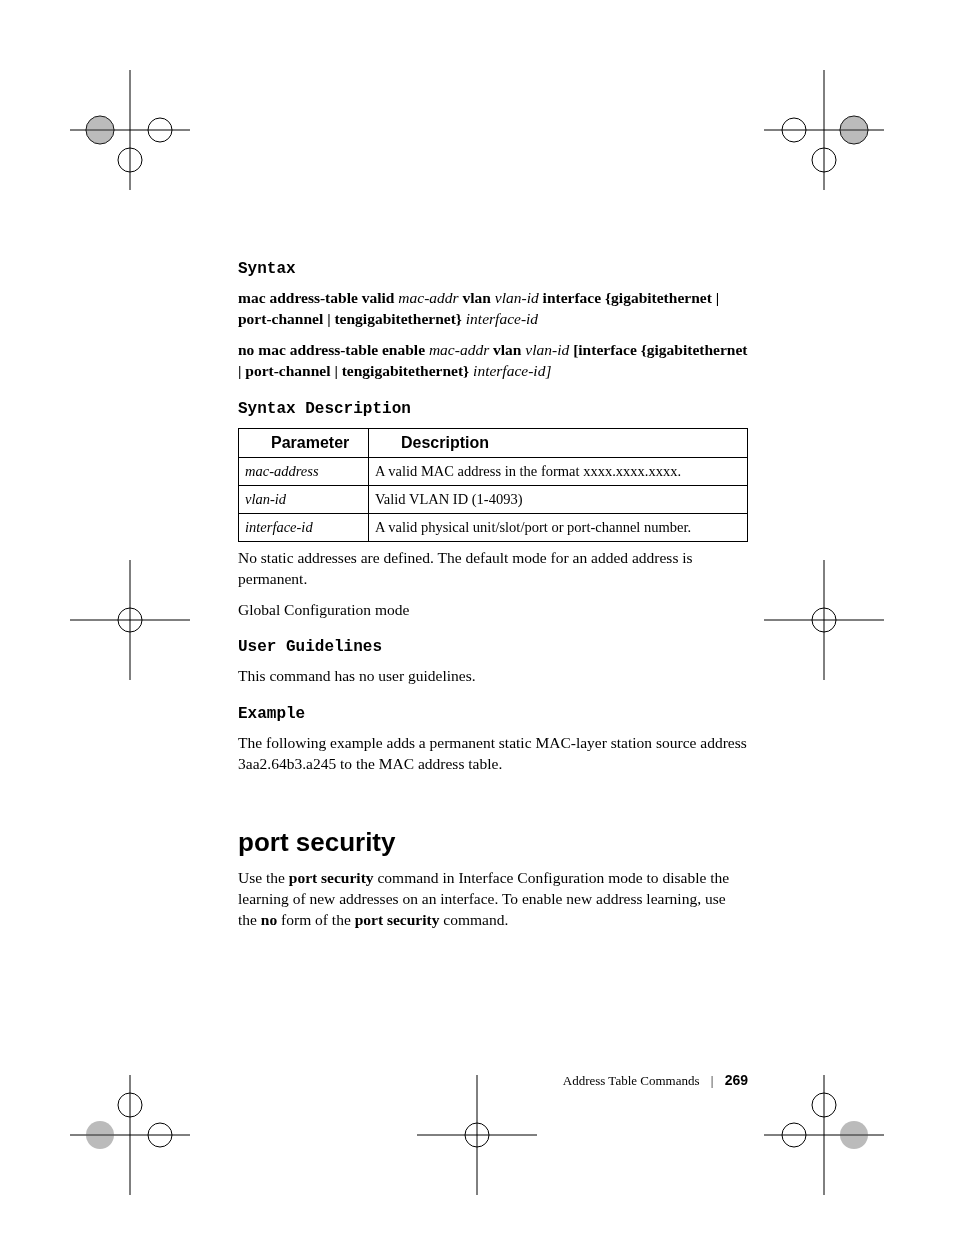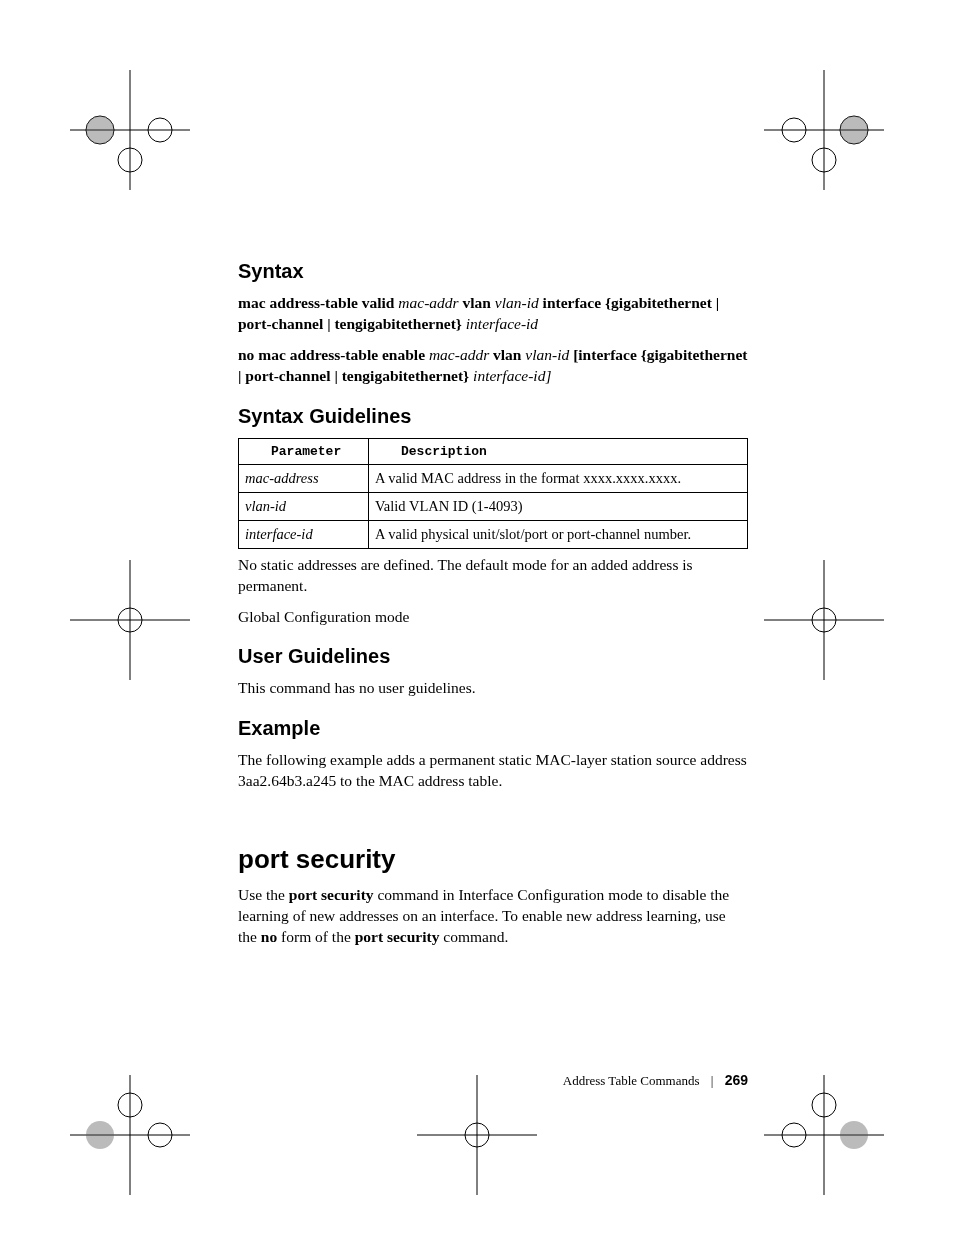--- a/index.html
+++ b/index.html
@@ -11,23 +11,23 @@
       font-family: Georgia, 'Times New Roman', serif;
       color: #000;
     }
     .content {
       position: absolute;
       left: 238px;
       top: 260px;
       width: 510px;
     }
     .heading {
-      font-family: Liberation Sans, sans-serif;
+      font-family: Liberation Mono, monospace;
       font-weight: bold;
-      font-size: 20px;
+      font-size: 16px;
       margin-bottom: 10px;
       margin-top: 18px;
     }
     .heading:first-child { margin-top: 0; }
     .body-text {
       font-size: 15.5px;
       line-height: 1.35;
       margin-bottom: 10px;
     }
     .cmd-bold { font-weight: bold; }
@@ -39,23 +39,23 @@
       margin-top: 6px;
     }
     table.param th, table.param td {
       border: 1px solid #000;
       padding: 5px 6px;
       text-align: left;
       vertical-align: top;
       font-size: 14.5px;
     }
     table.param th {
-      font-family: Liberation Mono, monospace;
+      font-family: Liberation Sans, sans-serif;
       font-weight: bold;
-      font-size: 13px;
+      font-size: 16px;
       padding-left: 32px;
     }
     table.param td:first-child { font-style: italic; width: 130px; }
     .section-title {
       font-family: Arial, Helvetica, sans-serif;
       font-weight: bold;
       font-size: 26px;
       margin-top: 52px;
       margin-bottom: 10px;
     }
@@ -91,21 +91,21 @@
 <div class="content">
 
   <div class="heading">Syntax</div>
   <p class="body-text">
     <span class="cmd-bold">mac address-table valid </span><span class="cmd-italic">mac-addr</span><span class="cmd-bold"> vlan </span><span class="cmd-italic">vlan-id</span><span class="cmd-bold"> interface {gigabitethernet | port-channel | tengigabitethernet} </span><span class="cmd-italic">interface-id</span>
   </p>
   <p class="body-text">
     <span class="cmd-bold">no mac address-table enable </span><span class="cmd-italic">mac-addr</span><span class="cmd-bold"> vlan </span><span class="cmd-italic">vlan-id</span><span class="cmd-bold"> [interface {gigabitethernet | port-channel | tengigabitethernet} </span><span class="cmd-italic">interface-id]</span>
   </p>
 
-  <div class="heading">Syntax Guidelines</div>
+  <div class="heading">Syntax Description</div>
   <table class="param">
     <tbody>
         <tr>
       <th>Parameter</th>
       <th>Description</th>
     </tr>
     <tr>
       <td>mac-address</td>
       <td style="font-style:normal">A valid MAC address in the format xxxx.xxxx.xxxx.</td>
     </tr>

